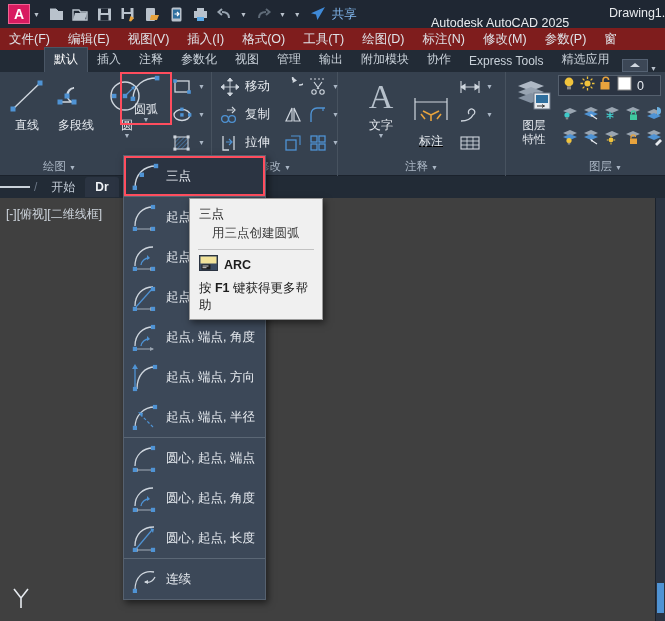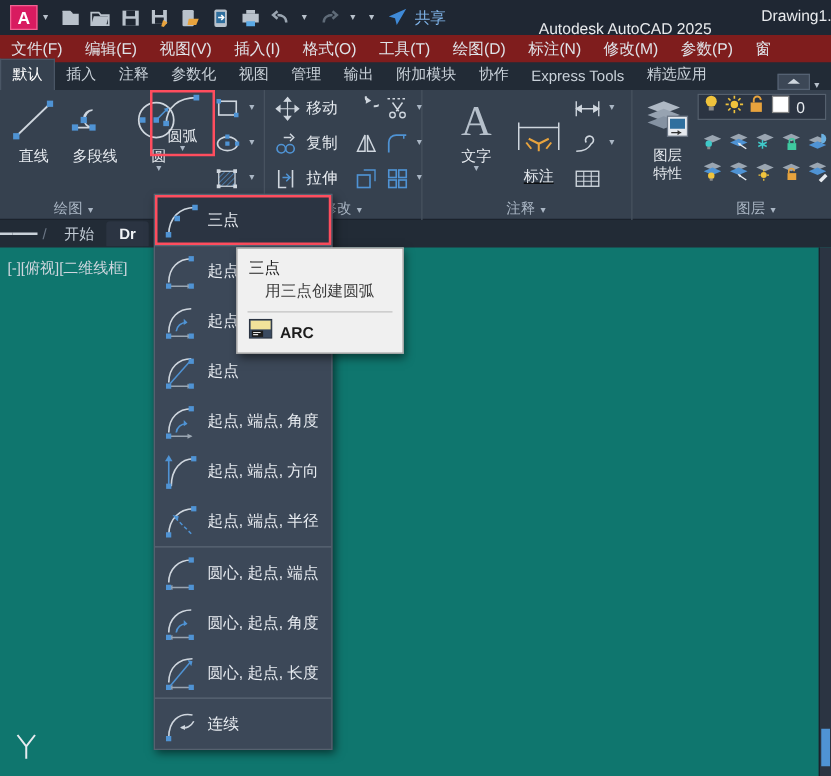--- a/index.html
+++ b/index.html
@@ -61,20 +61,21 @@
   }
   .rtab {
     color: #c9d1d9; font-size: 12px; padding: 3px 9px 4px 9px;
     white-space: nowrap; cursor: default;
   }
   .rtab.active {
     background: #36414f; color: #ffffff;
     border-top: 1px solid #4a5665;
     border-left: 1px solid #4a5665;
     border-right: 1px solid #4a5665;
+    margin-left: 44px;
   }
   .tab-spacer { flex: 1; }
   .min-ribbon {
     width: 26px; height: 13px; background: #3c4756;
     border: 1px solid #556273; margin-right: 2px;
     display:flex; align-items:center; justify-content:center;
   }
   .min-caret { font-size: 7px; color: #b9c2cc; margin-right: 8px; }
 
   
@@ -132,21 +133,21 @@
     color: #c3ccd6; font-size: 12px; padding: 3px 10px; white-space: nowrap;
   }
   .ftab.active {
     background: #2b3442; color: #f0f3f6; font-weight: bold;
     border-top-left-radius: 3px; border-top-right-radius: 3px;
   }
 
   
   .canvas {
     position: absolute; top: 198px; left: 0; width: 665px; height: 423px;
-    background: #0f766e;
+    background: #404040;
   }
   .vplabel {
     position: absolute; left: 6px; top: 8px;
     color: #cfd6de; font-size: 12px; white-space: nowrap;
   }
   .ucs { position: absolute; left: 10px; bottom: 6px; }
   .sbar {
     position: absolute; right: 0; top: 0; width: 10px; height: 423px;
     background: #2b3442; border-left: 1px solid #1b222c;
   }
@@ -898,15 +899,16 @@
       <span>
         <svg width="19" height="16" viewBox="0 0 19 16">
           <rect x="0.5" y="0.5" width="18" height="15" fill="#3a4a60" stroke="#2b3442"></rect>
           <rect x="1.5" y="1.5" width="16" height="7" fill="#f2e39a"></rect>
           <rect x="2.5" y="9.5" width="9" height="5" fill="#1c1c1c"></rect>
           <path d="M3.5 11h6M3.5 12.7h4" stroke="#e8e8e8" stroke-width="0.9"></path>
         </svg>
       </span>
       <span class="tt-cmd">ARC</span>
     </div>
+    <div class="tt-f1"><span>按 </span><b>F1</b><span> 键获得更多帮助</span></div>
   </div>
 
 </div>
 
 </body></html>

